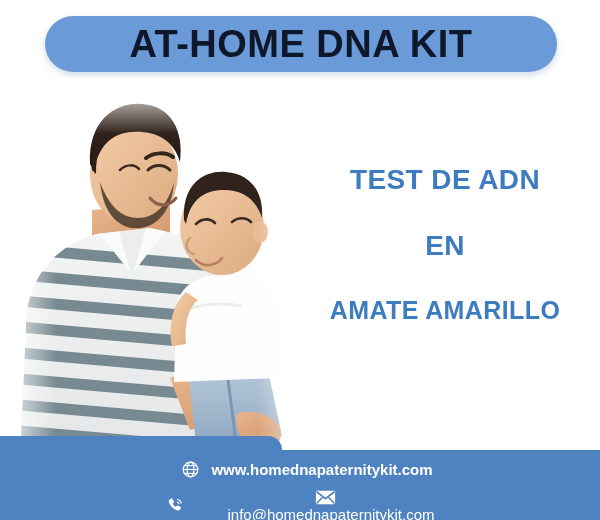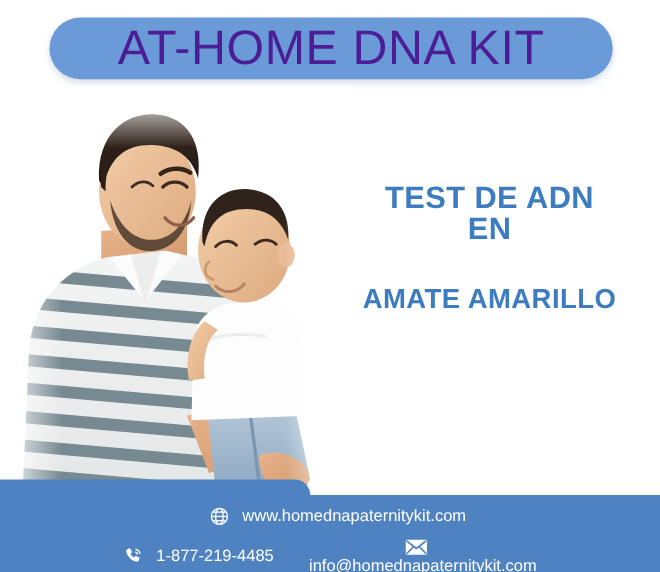--- a/index.html
+++ b/index.html
@@ -26,23 +26,23 @@
     width: 512px;
     height: 56px;
     background: #6a9bd8;
     border-radius: 28px;
     box-shadow: 0 3px 7px rgba(120,150,190,0.35);
     display: flex;
     align-items: center;
     justify-content: center;
   }
   .title-text {
-    color: #4c1d95;
-    font-size: 44px;
-    font-weight: normal;
+    color: #0f172a;
+    font-size: 38px;
+    font-weight: bold;
     letter-spacing: 0.5px;
     line-height: 1;
     white-space: nowrap;
   }
 
   
   .photo-wrap {
     position: absolute;
     left: 0px;
     top: 78px;
@@ -65,21 +65,21 @@
     color: #3d7cbe;
   }
   .heading-line {
     font-size: 28px;
     font-weight: bold;
     letter-spacing: 0.4px;
     line-height: 1;
     white-space: nowrap;
   }
   .heading-line.l1 { margin-top: 16px; }
-  .heading-line.l2 { }
+  .heading-line.l2 { margin-top: 38px; }
   .heading-line.l3 { margin-top: 38px; font-size: 25px; }
 
   
   .footer {
     position: absolute;
     left: 0;
     top: 436px;
     width: 600px;
     height: 84px;
   }
@@ -115,20 +115,21 @@
     font-size: 15px;
     white-space: nowrap;
   }
   .f-row-web {
     left: 0;
     top: 24px;
     width: 600px;
     justify-content: center;
     padding-left: 14px;
     box-sizing: border-box;
+    font-weight: bold;
   }
   .f-row-bottom {
     left: 0;
     top: 52px;
     width: 600px;
     justify-content: center;
   }
   .f-item {
     display: flex;
     align-items: center;
@@ -298,21 +299,20 @@
 
       <div class="f-row f-row-bottom">
         <div class="f-item">
           <span class="f-ico">
             <svg width="19" height="19" viewBox="0 0 24 24">
               <path d="M6.2 3.4c.7-.5 1.7-.3 2.1.5l1.5 2.7c.4.7.2 1.5-.4 2l-1 .8c.8 1.9 2.3 3.4 4.2 4.2l.8-1c.5-.6 1.3-.8 2-.4l2.7 1.5c.8.4 1 1.4.5 2.1l-1.3 1.8c-.5.7-1.4 1-2.2.8C9.6 17.2 5.1 12.7 3.4 7c-.2-.8.1-1.7.8-2.2z" fill="#ffffff"></path>
               <path d="M14.6 4.4a6 6 0 0 1 4.6 4.5" fill="none" stroke="#ffffff" stroke-width="1.5" stroke-linecap="round"></path>
               <path d="M14.2 7.6a3 3 0 0 1 2.1 2.1" fill="none" stroke="#ffffff" stroke-width="1.5" stroke-linecap="round"></path>
             </svg>
           </span>
-          <span class="f-label">1-877-219-4485</span>
         </div>
 
         <div class="f-item">
           <span class="f-ico">
             <svg width="21" height="19" viewBox="0 0 24 20">
               <rect x="1" y="2.2" width="22" height="15.6" rx="1.6" fill="#ffffff"></rect>
               <path d="M1.8 3.4 12 11.2 22.2 3.4" fill="none" stroke="#4f82c0" stroke-width="1.9" stroke-linejoin="round"></path>
               <path d="M1.8 16.8 8.6 9.8 M22.2 16.8 15.4 9.8" fill="none" stroke="#4f82c0" stroke-width="1.7"></path>
             </svg>
           </span>

